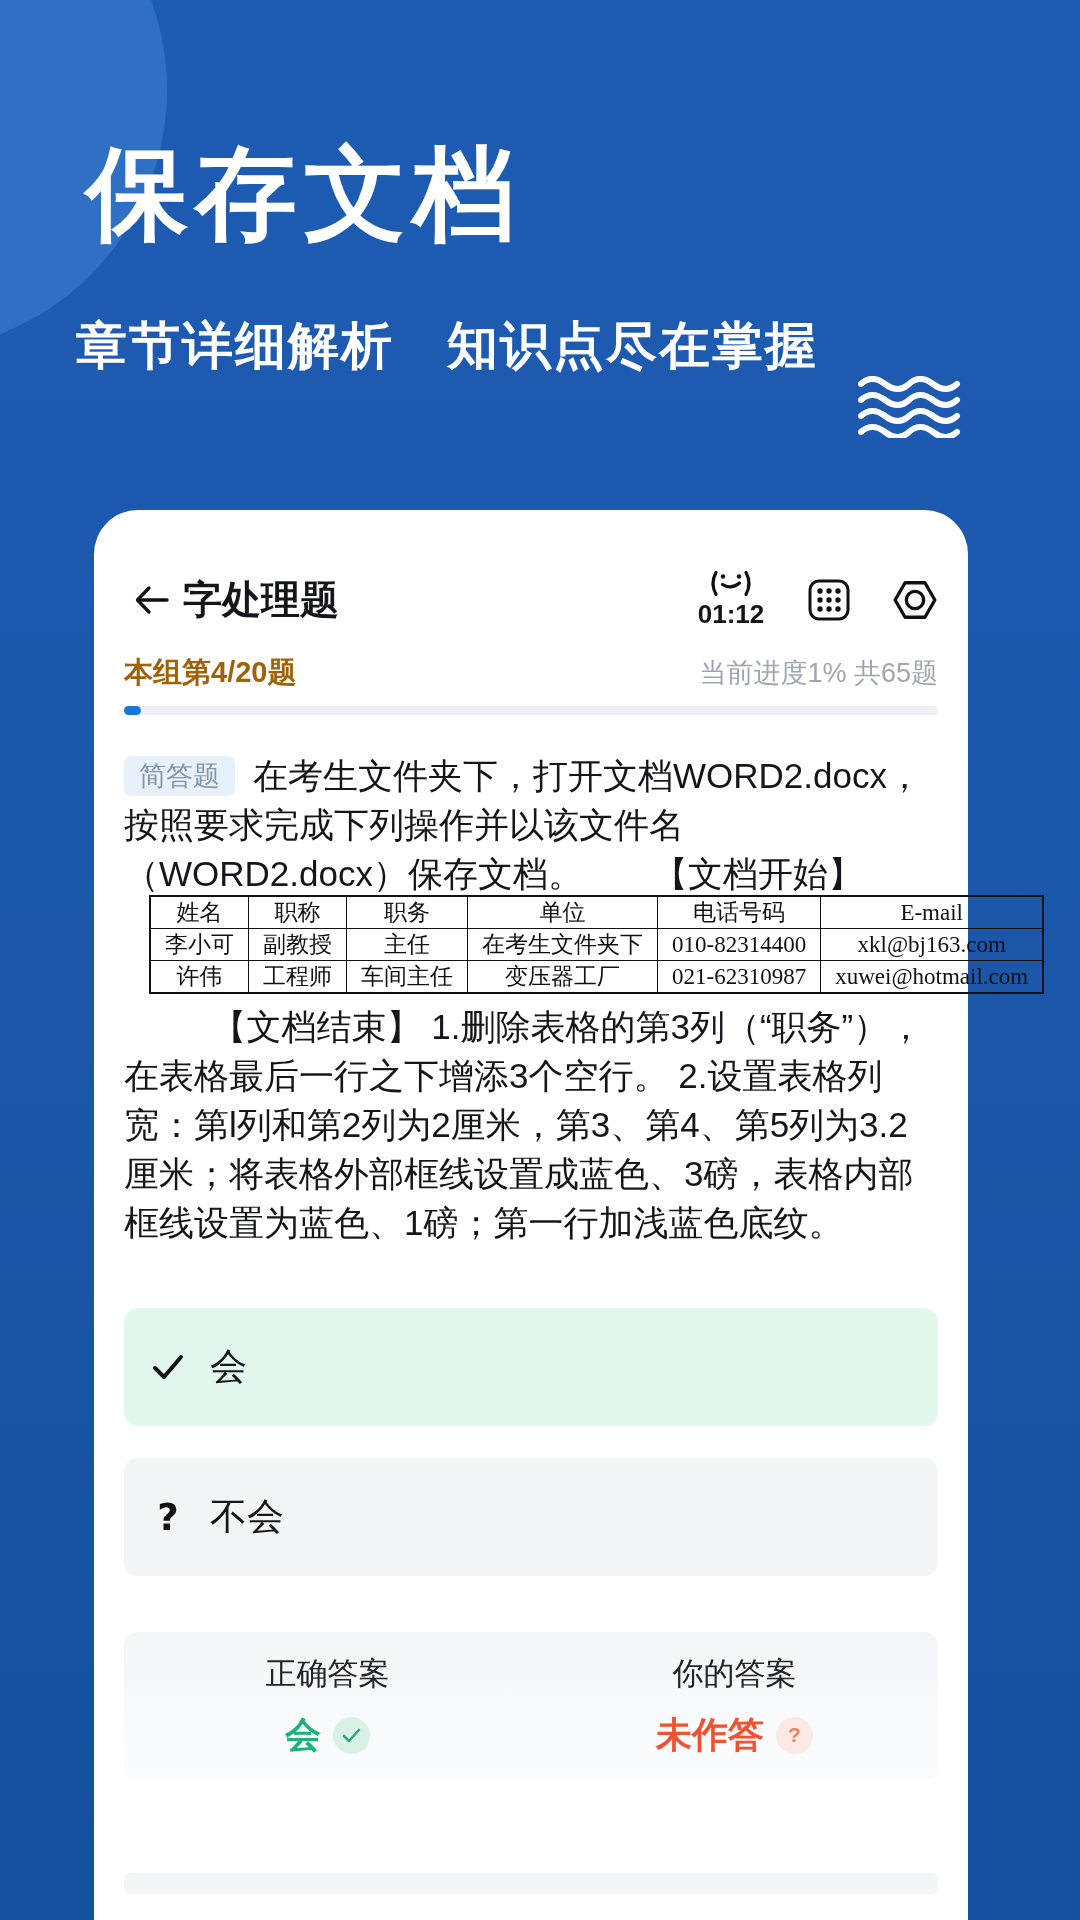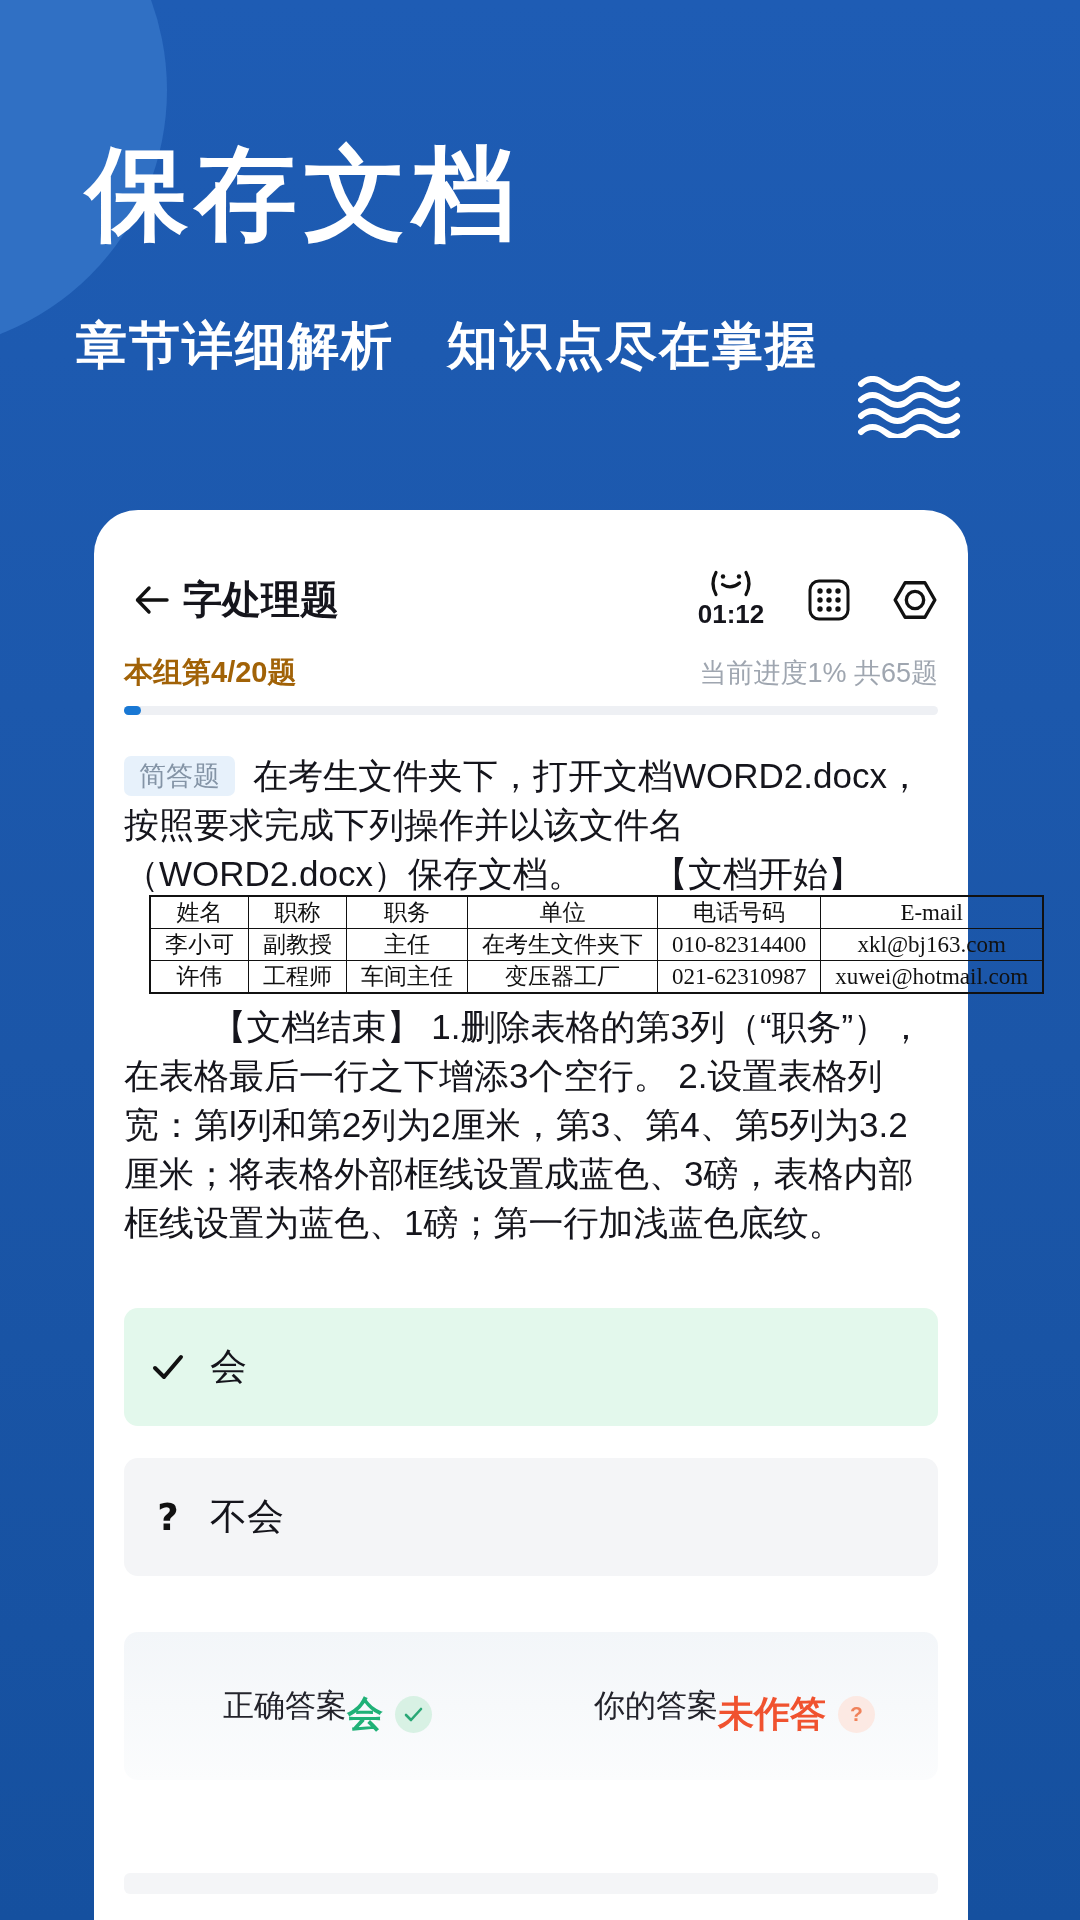--- a/index.html
+++ b/index.html
@@ -72,21 +72,21 @@
   .option-neutral{top:948px;background:#f4f5f7;}
   .option-icon{width:40px;margin-left:24px;display:flex;align-items:center;justify-content:center;}
   .q-mark{font-size:37px;font-weight:900;color:#111;font-family:"DejaVu Sans",sans-serif;}
   .option-label{font-size:37px;color:#15151c;margin-left:22px;}
   
   .answer-panel{
     position:absolute;left:0;top:1122px;width:100%;height:148px;border-radius:14px;
     background:linear-gradient(180deg,#f3f6f9 0%,#fbfcfd 100%);
     display:flex;
   }
-  .answer-col{flex:1;display:flex;align-items:center;justify-content:center;}
+  .answer-col{flex:1;display:flex;flex-direction:column;align-items:center;justify-content:center;}
   .answer-label{font-size:31px;color:#23232b;}
   .answer-value-row{display:flex;align-items:center;margin-top:16px;}
   .answer-value{font-size:36px;font-weight:700;}
   .val-green{color:#1fb177;}
   .val-orange{color:#f0522f;}
   .badge{
     width:37px;height:37px;border-radius:50%;margin-left:12px;
     display:flex;align-items:center;justify-content:center;
   }
   .badge-green{background:#d8f1e4;}

